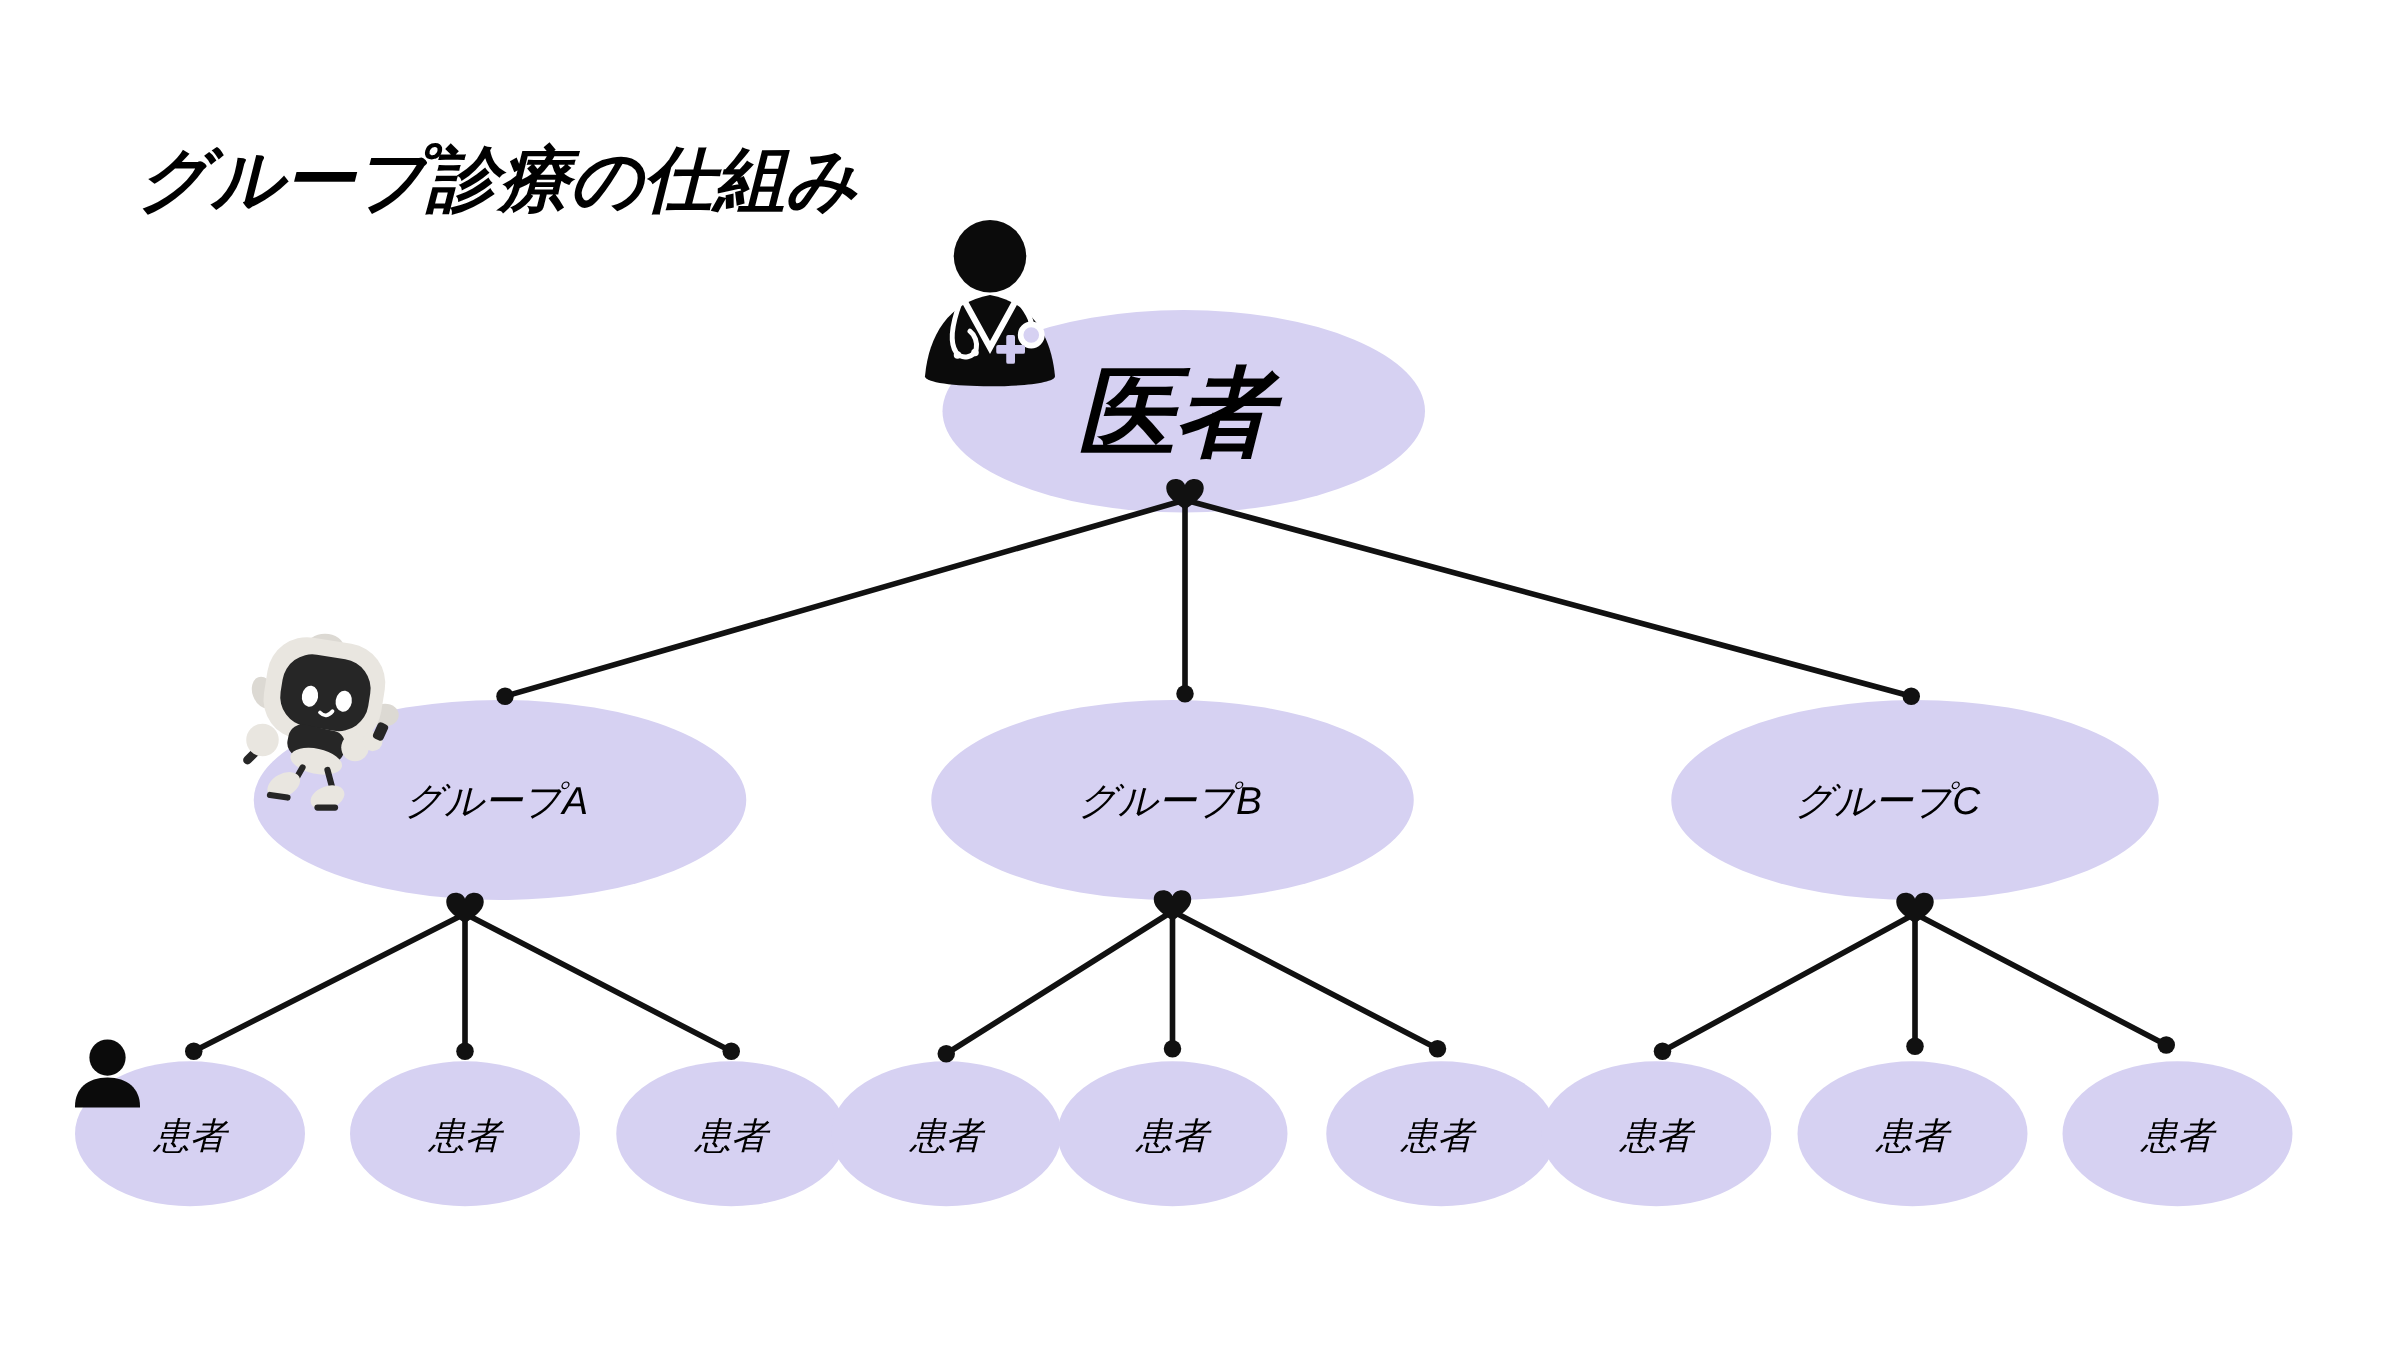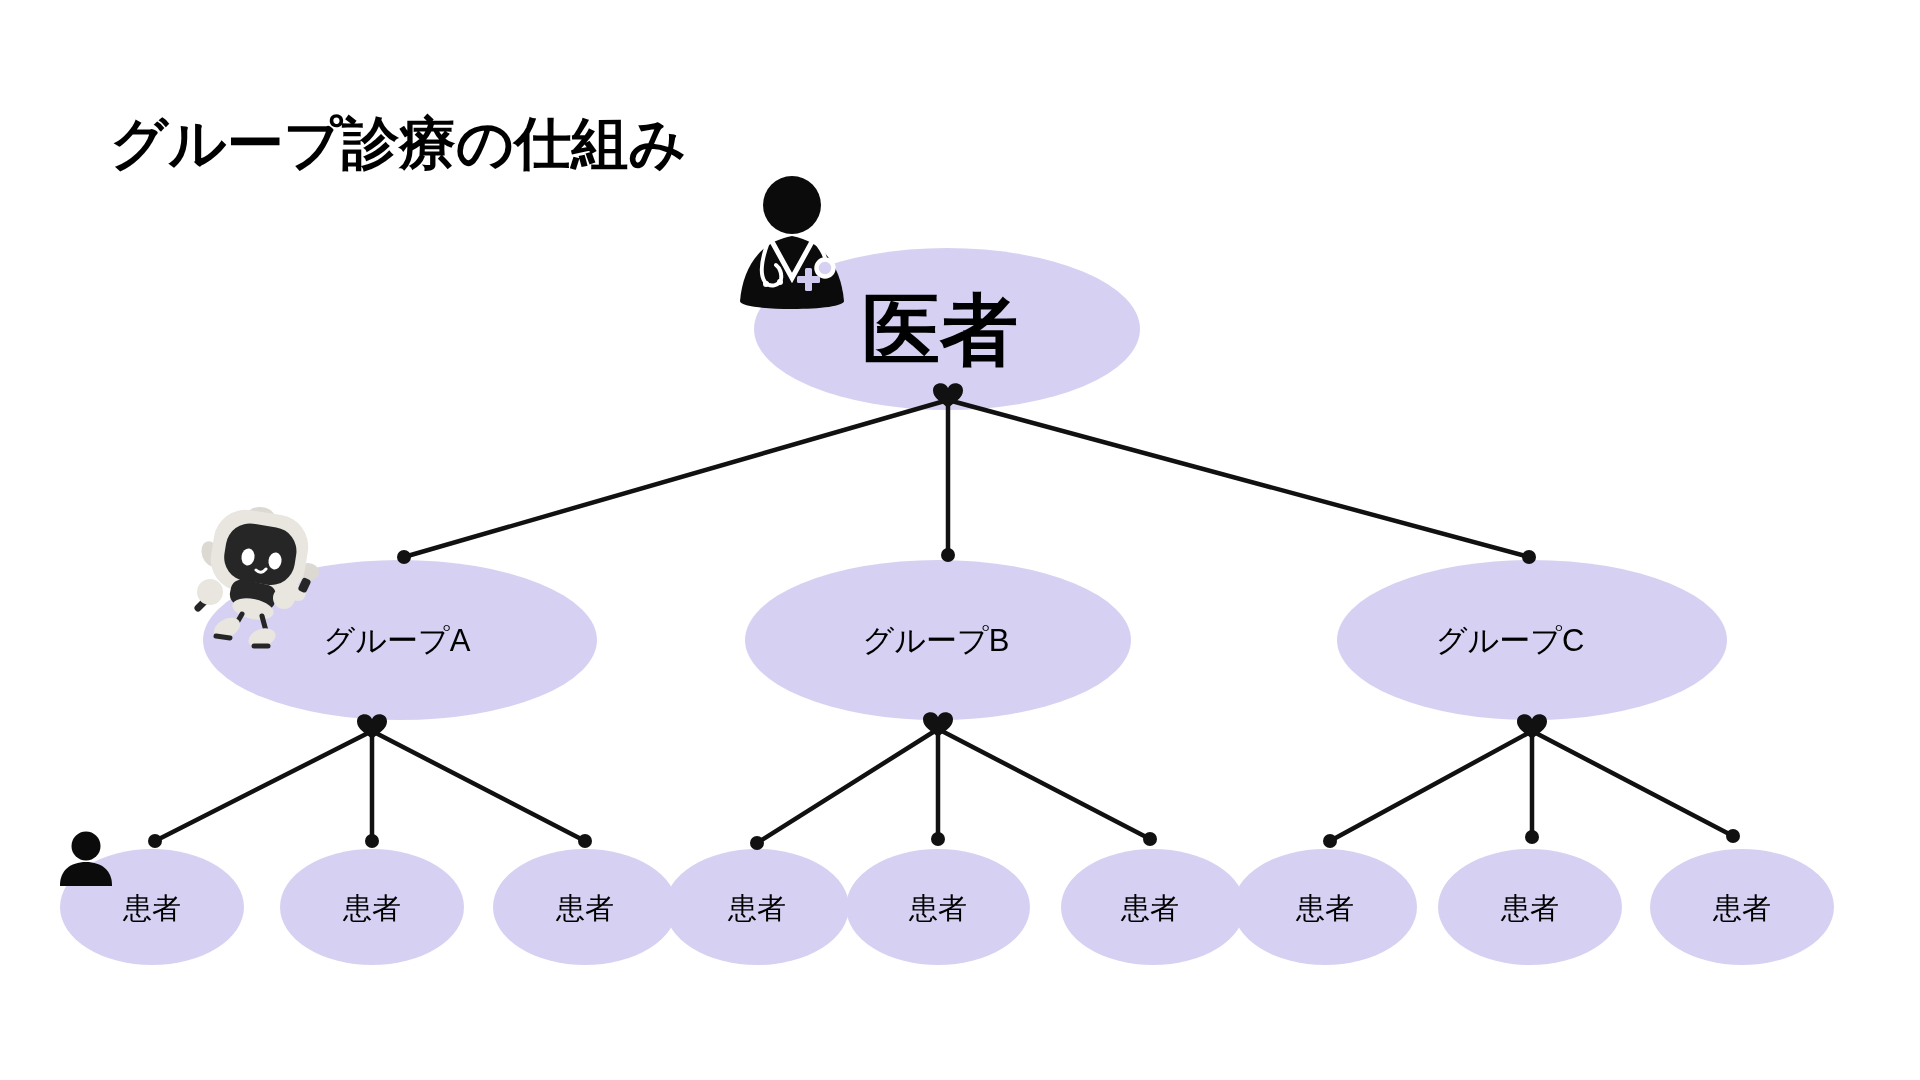--- a/index.html
+++ b/index.html
@@ -8,20 +8,21 @@
     width: 1920px;
     height: 1080px;
     background: #ffffff;
     overflow: hidden;
     font-family: "Liberation Sans", "DejaVu Sans", sans-serif;
   }
   #stage {
     position: relative;
     width: 1920px;
     height: 880px;
+    font-style: italic;
   }
   svg { display: block; }
   .title-text {
     font-size: 57px;
     font-weight: bold;
     fill: #000000;
   }
   .root-label {
     font-size: 78px;
     font-weight: bold;

